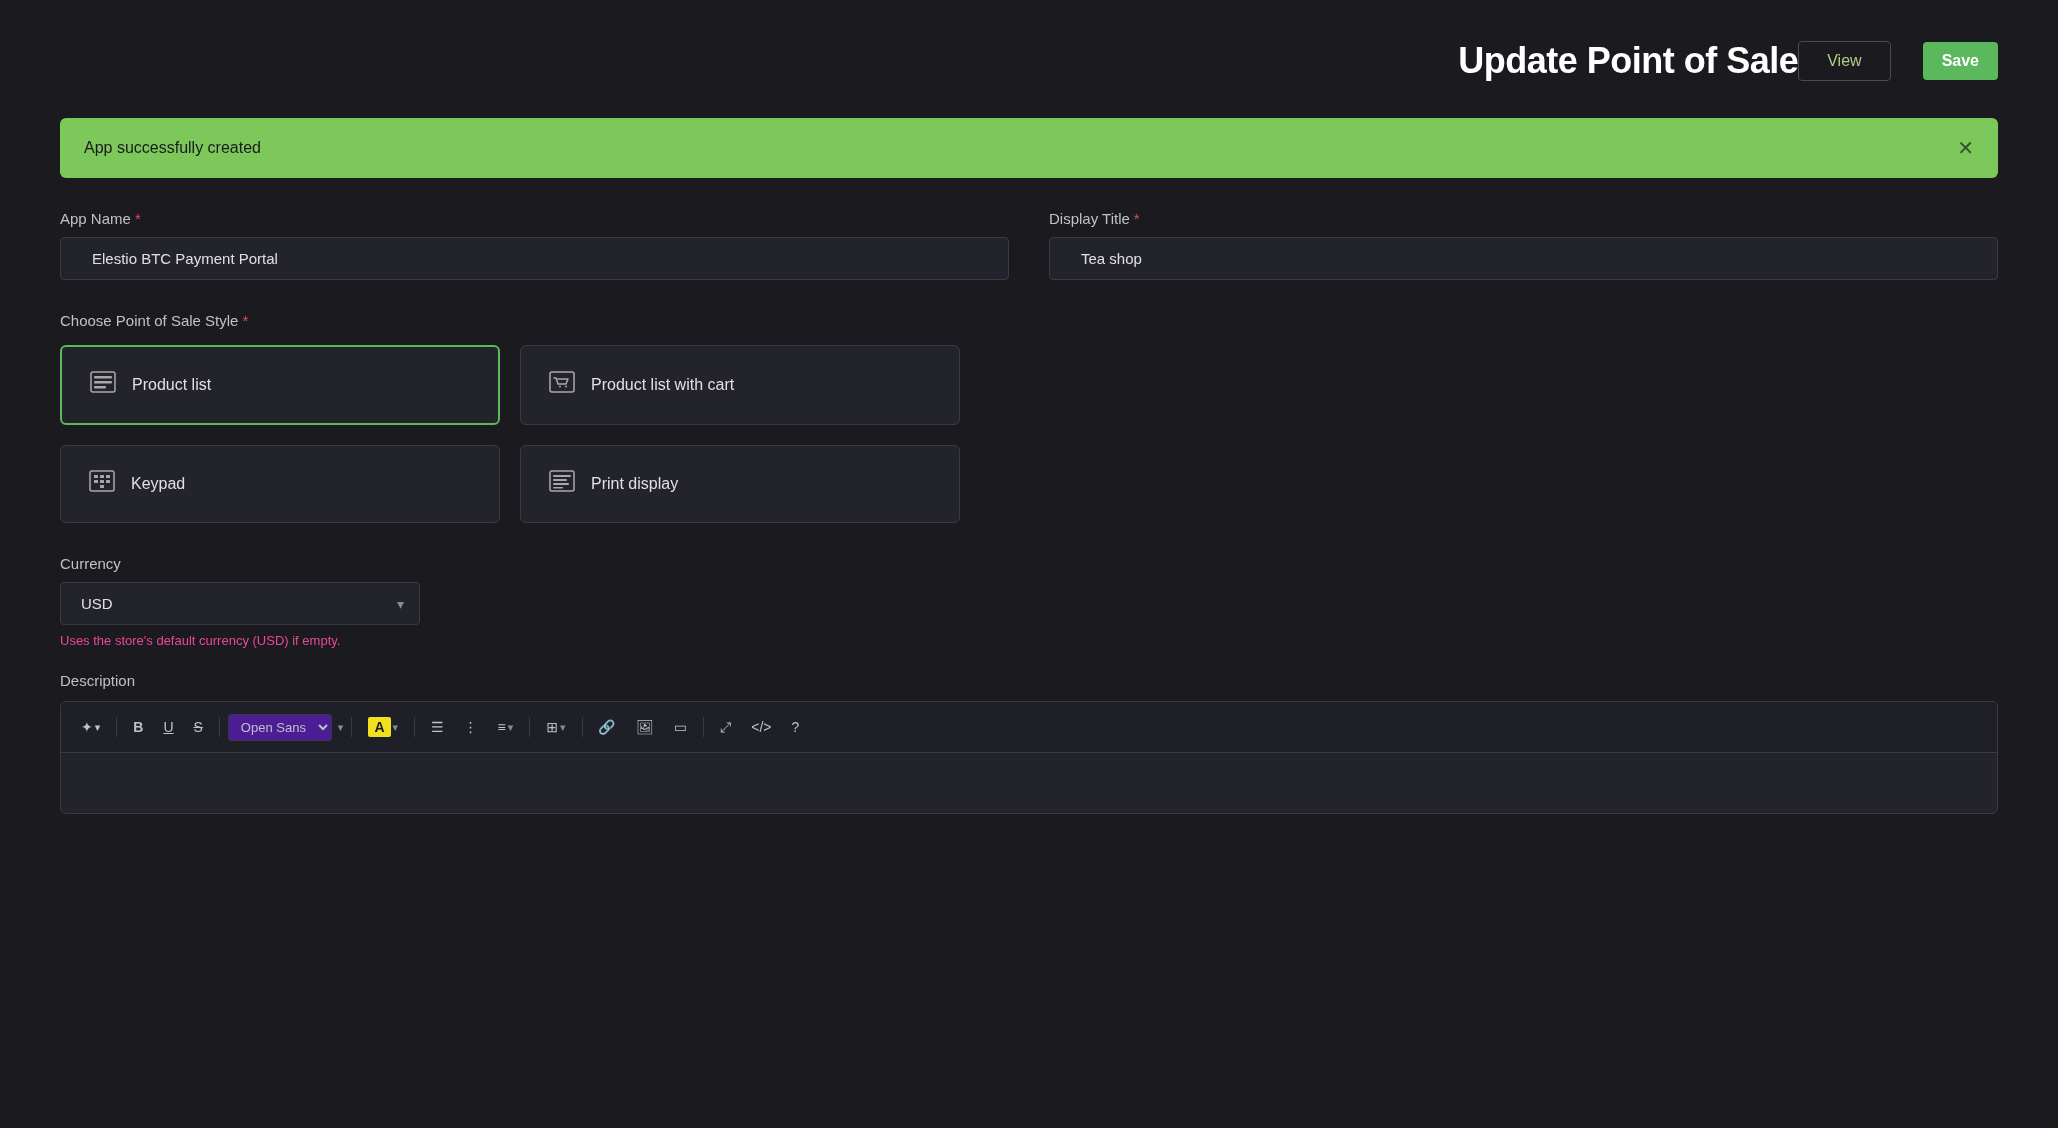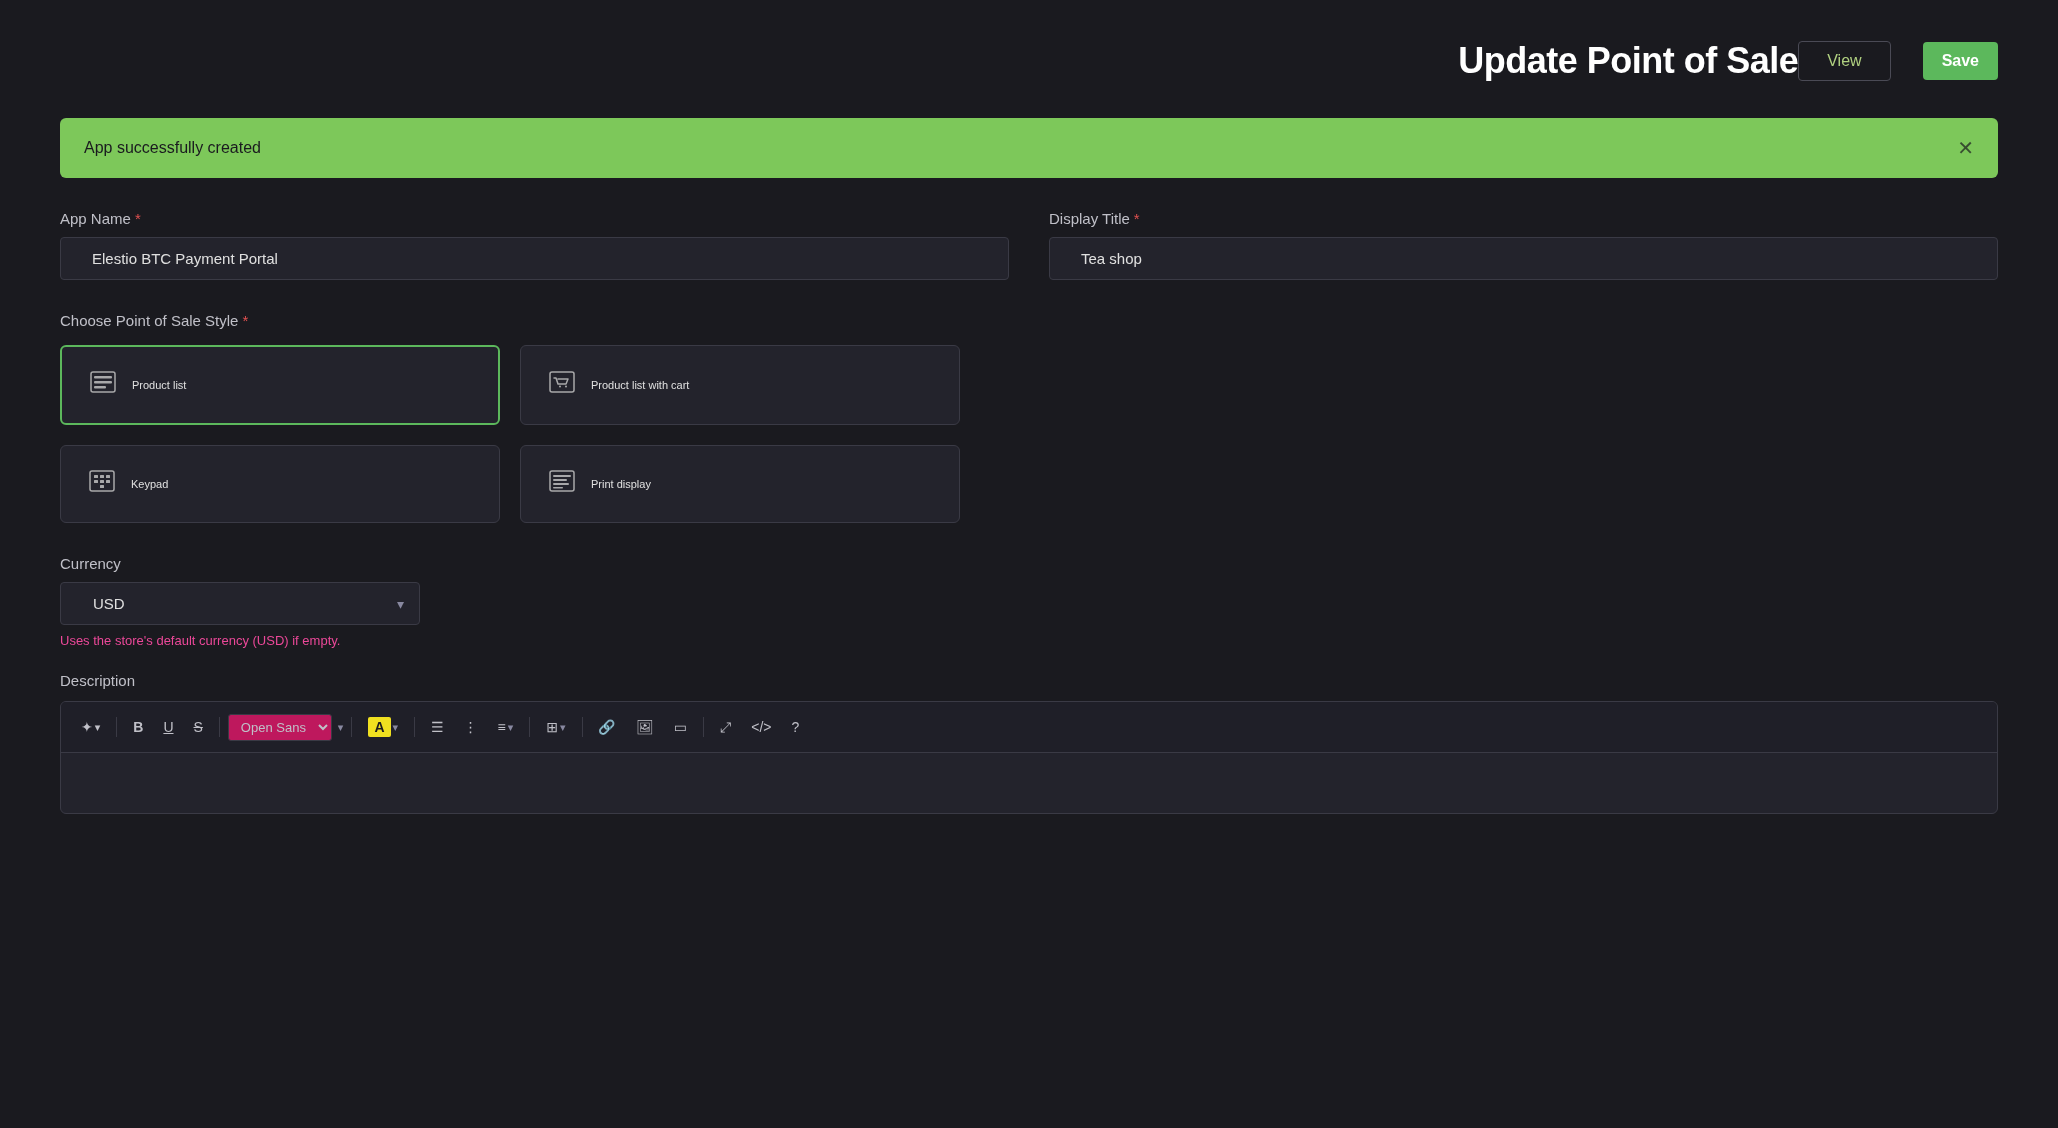--- a/index.html
+++ b/index.html
@@ -122,21 +122,21 @@
 
     .pos-style-option {
       background: #23232c;
       border: 1px solid #3a3a45;
       border-radius: 6px;
       padding: 24px 28px;
       display: flex;
       align-items: center;
       gap: 16px;
       cursor: pointer;
-      font-size: 11px;
+      font-size: 16px;
       color: #e0e0e0;
       transition: border-color 0.2s;
     }
 
     .pos-style-option.selected {
       border-color: #5cb85c;
       border-width: 2px;
     }
 
     .pos-style-option .option-icon {
@@ -156,21 +156,21 @@
     }
 
     .currency-select-wrapper {
       position: relative;
     }
 
     .currency-select {
       background: #23232c;
       border: 1px solid #3a3a45;
       color: #e0e0e0;
-      padding: 12px 48px 12px 32px;
+      padding: 12px 48px 12px 20px;
       font-size: 15px;
       border-radius: 4px;
       appearance: none;
       width: 100%;
       cursor: pointer;
       outline: none;
     }
 
     .currency-chevron {
       position: absolute;
@@ -229,21 +229,21 @@
     }
 
     .toolbar-separator {
       width: 1px;
       height: 20px;
       background: #3a3a45;
       margin: 0 4px;
     }
 
     .toolbar-font-select {
-      background: #be185d;
+      background: #4c1d95;
       border: 1px solid #3a3a45;
       color: #c0c0c8;
       padding: 4px 8px;
       font-size: 13px;
       border-radius: 3px;
       cursor: pointer;
     }
 
     .toolbar-highlight {
       background: #f0e020;

